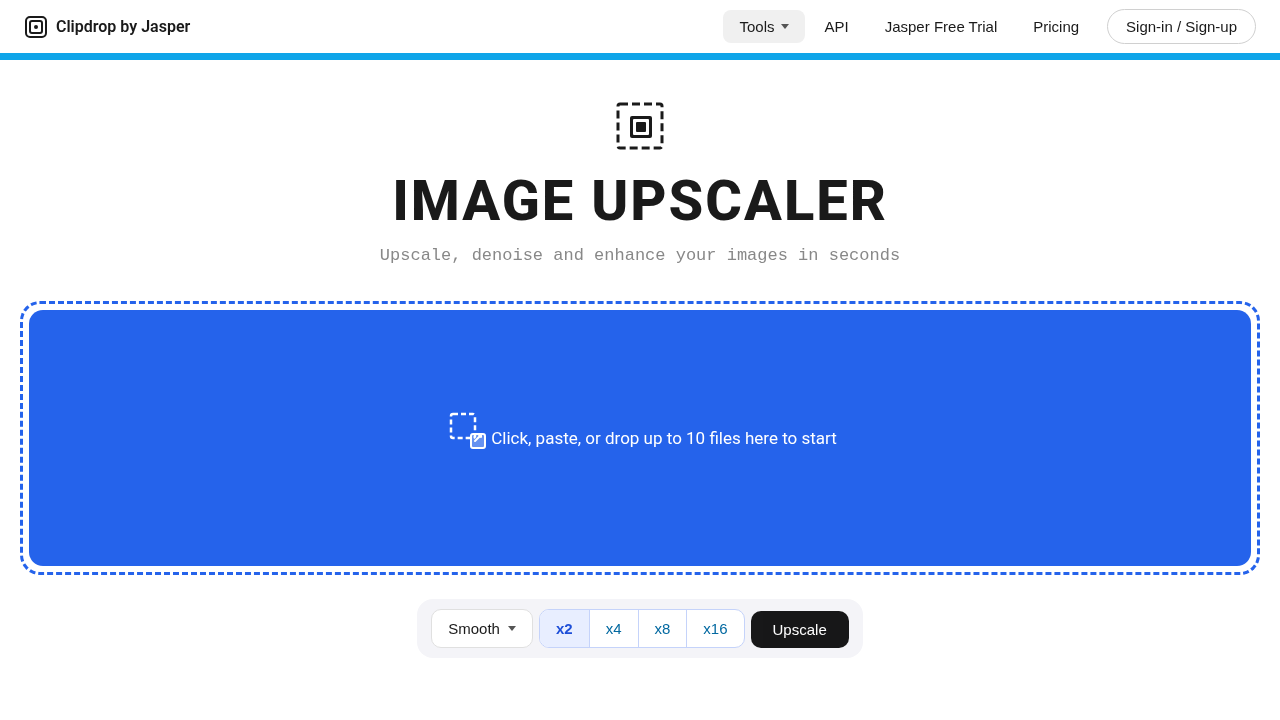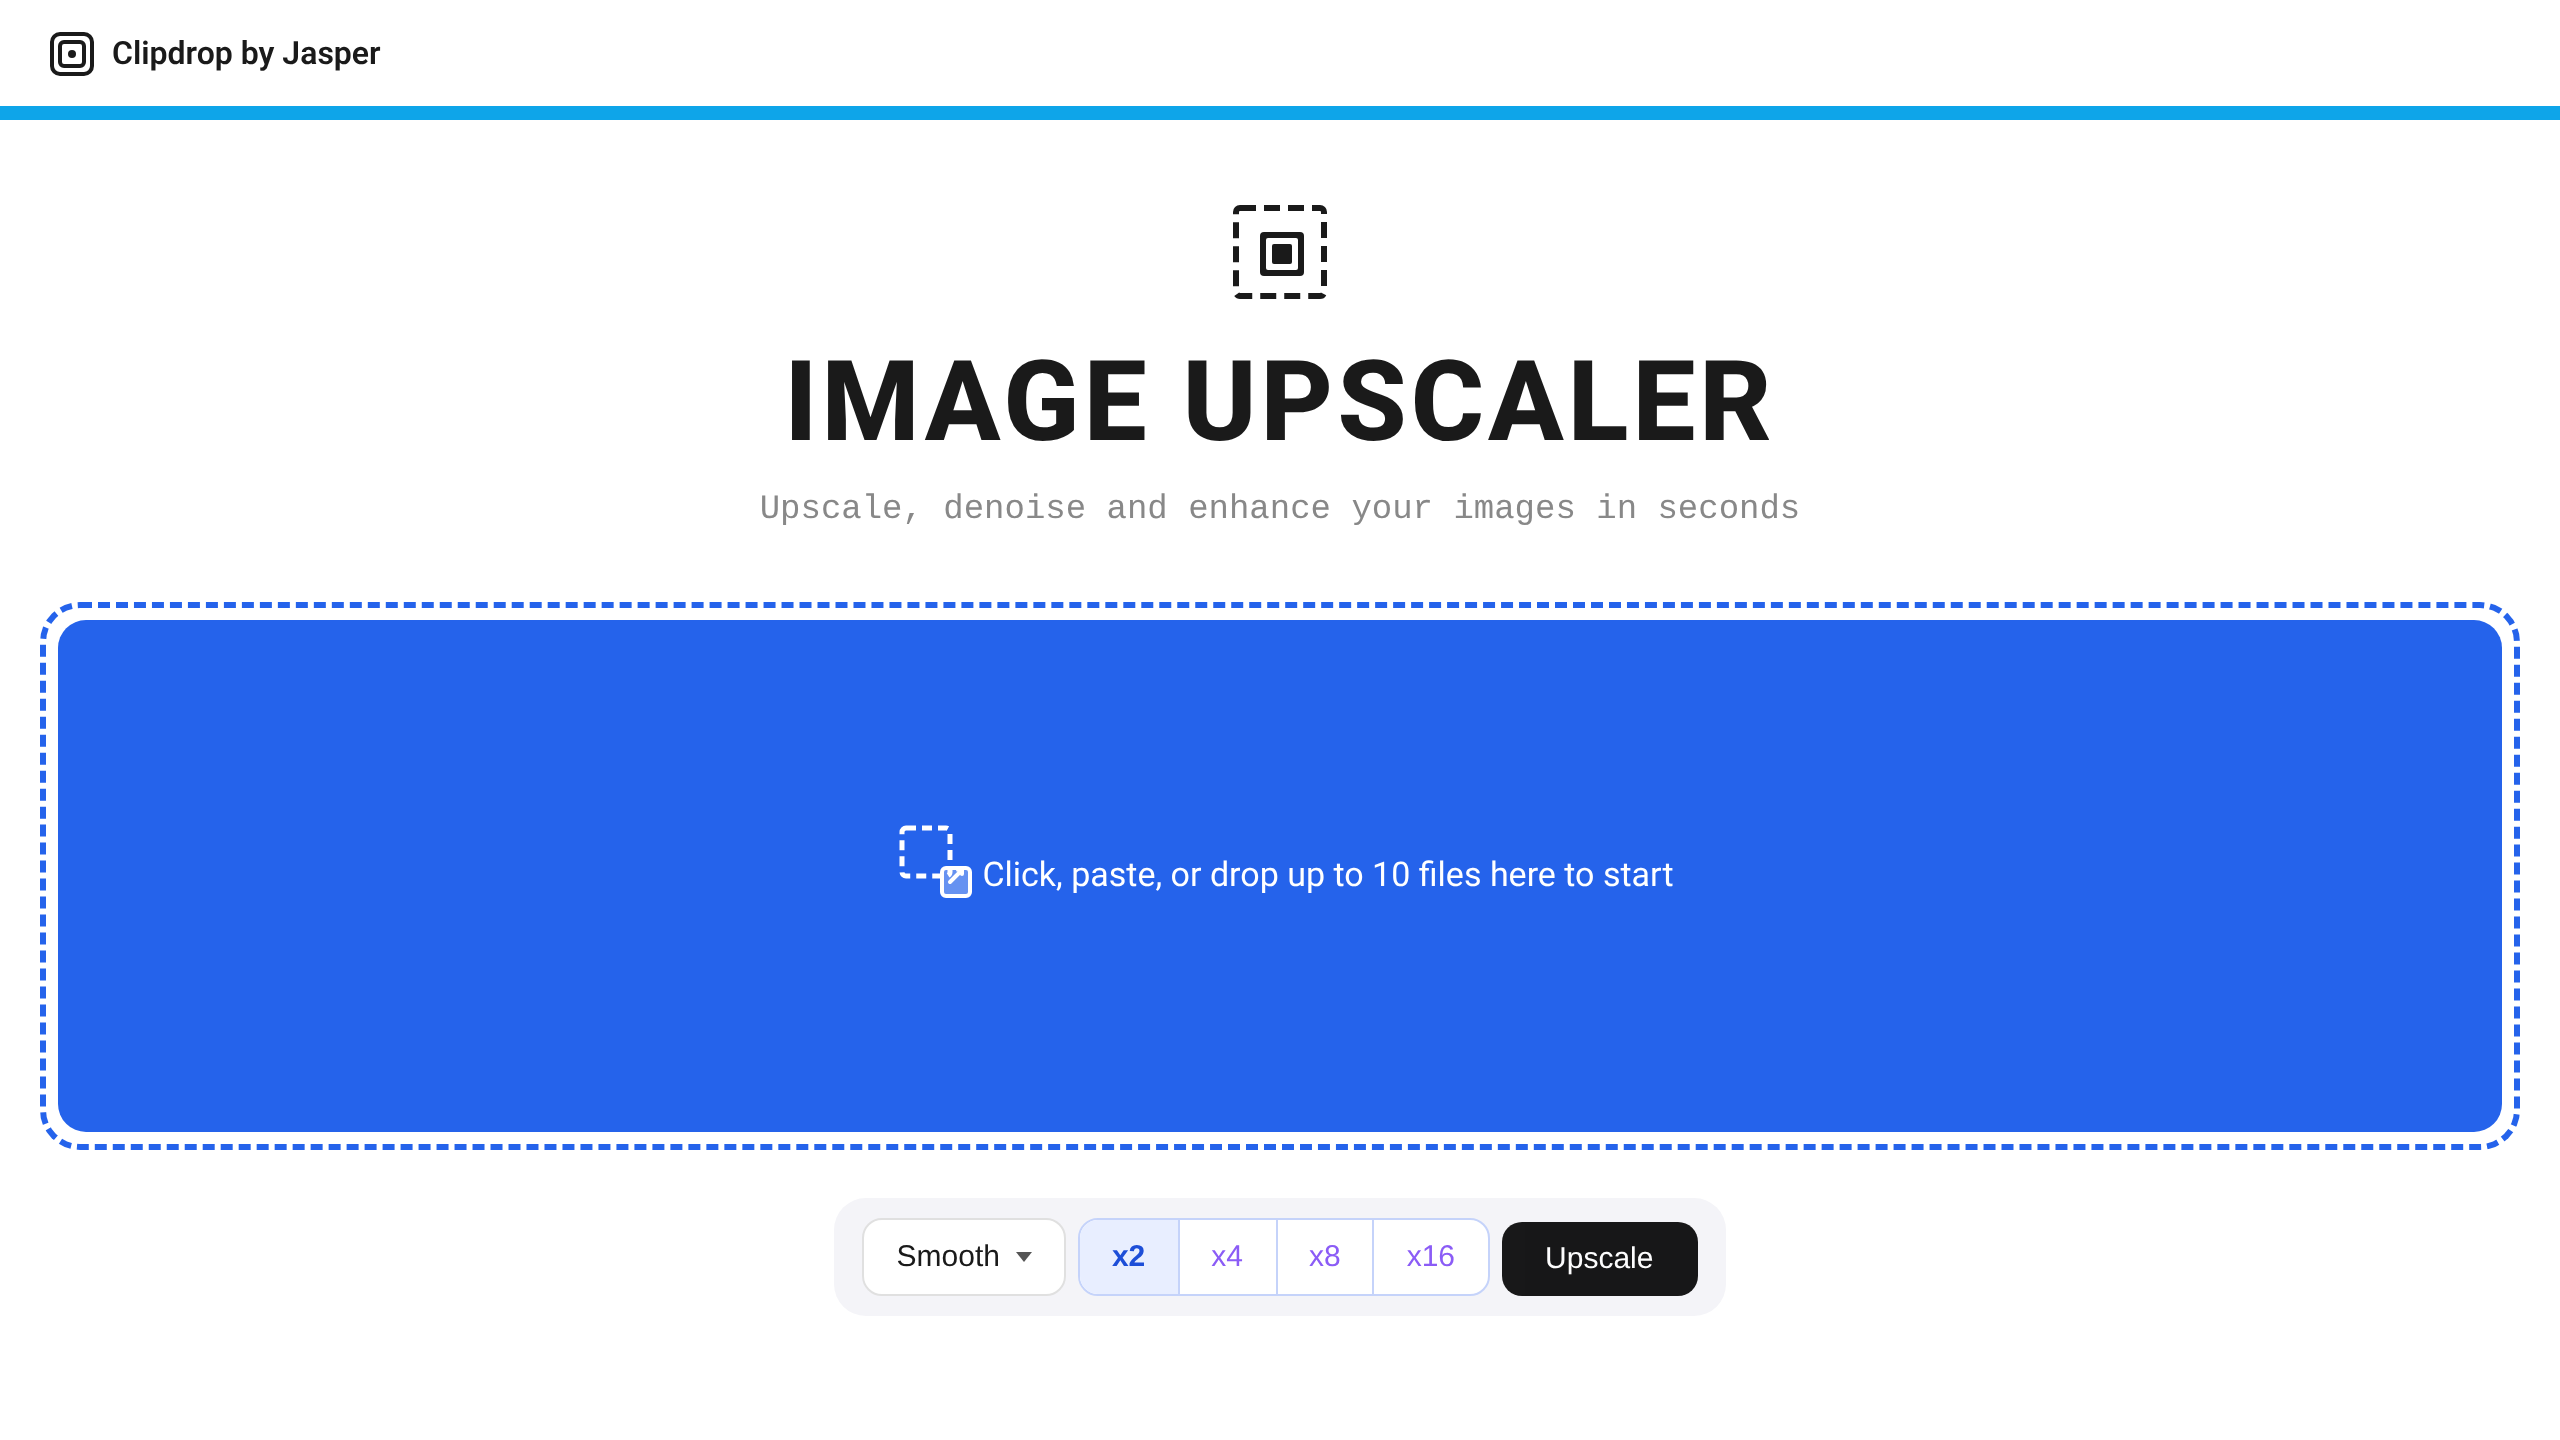--- a/index.html
+++ b/index.html
@@ -179,21 +179,21 @@
       border: 1.5px solid #c5d3fa;
       border-radius: 10px;
       overflow: hidden;
     }
 
     .scale-btn {
       background: none;
       border: none;
       padding: 10px 16px;
       font-size: 15px;
-      color: #8b5cf6;
+      color: #0369a1;
       cursor: pointer;
       font-weight: 500;
     }
 
     .scale-btn:not(:last-child) {
       border-right: 1.5px solid #c5d3fa;
     }
 
     .scale-btn.active {
       background: #e8eeff;
@@ -220,20 +220,38 @@
   <a class="nav-logo">
 
     <svg class="logo-icon" viewBox="0 0 24 24" fill="none" xmlns="http://www.w3.org/2000/svg">
       <rect x="2" y="2" width="20" height="20" rx="4" stroke="#1a1a1a" stroke-width="2" fill="none"></rect>
       <rect x="6" y="6" width="12" height="12" rx="2" stroke="#1a1a1a" stroke-width="2" fill="none"></rect>
       <circle cx="12" cy="12" r="2" fill="#1a1a1a"></circle>
     </svg>
     <span>Clipdrop by Jasper</span>
   </a>
 
+  <div class="nav-right">
+    <button class="nav-btn tools">
+      <span>Tools</span>
+      <span class="chevron-down"></span>
+    </button>
+    <button class="nav-btn">
+      <span>API</span>
+    </button>
+    <button class="nav-btn">
+      <span>Jasper Free Trial</span>
+    </button>
+    <button class="nav-btn">
+      <span>Pricing</span>
+    </button>
+    <button class="nav-signin">
+      <span>Sign-in / Sign-up</span>
+    </button>
+  </div>
 </nav>
 
 <main class="main-content">
 
   <svg class="tool-icon" viewBox="0 0 52 52" fill="none" xmlns="http://www.w3.org/2000/svg">
 
     <rect x="4" y="4" width="44" height="44" rx="2" stroke="#1a1a1a" stroke-width="3" fill="none" stroke-dasharray="8 4"></rect>
 
     <rect x="16" y="16" width="22" height="22" rx="2" fill="#1a1a1a"></rect>
     <rect x="19" y="19" width="16" height="16" rx="1" fill="white"></rect>

